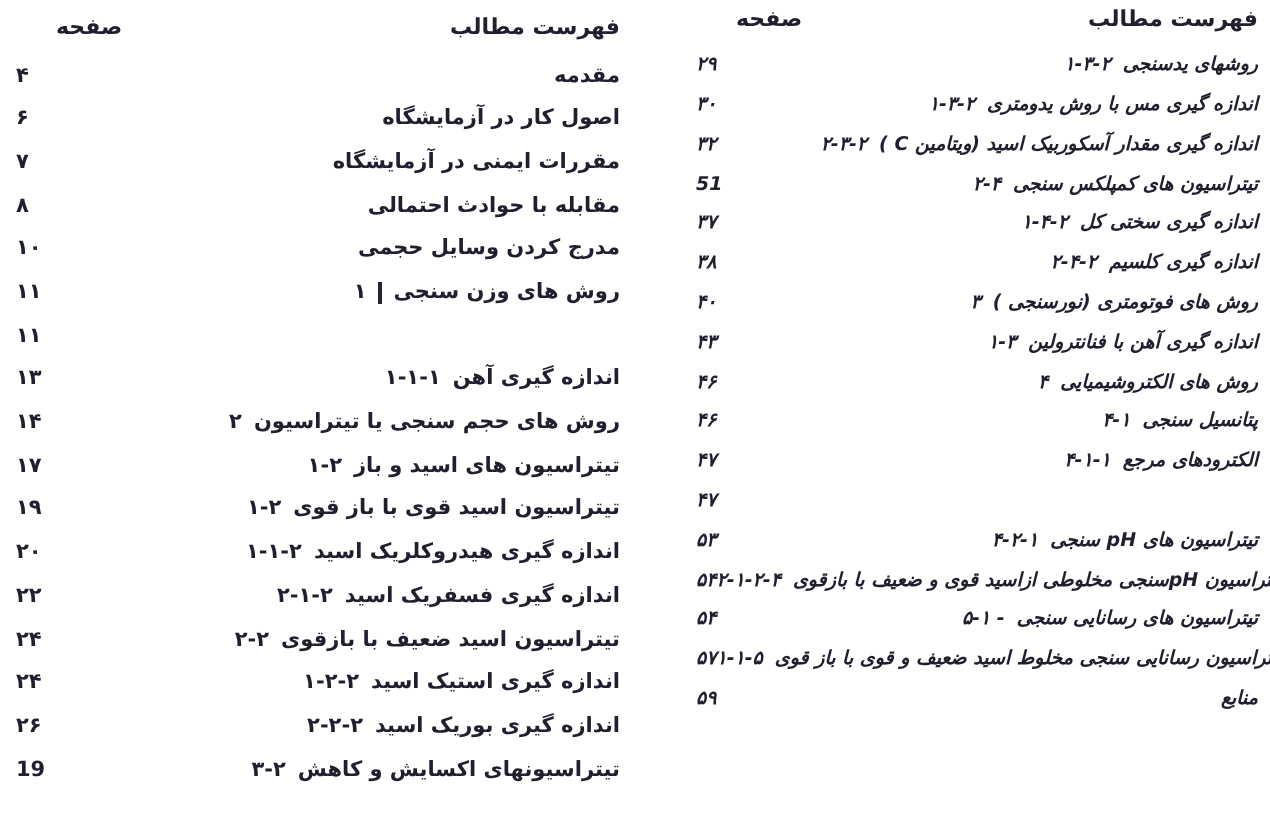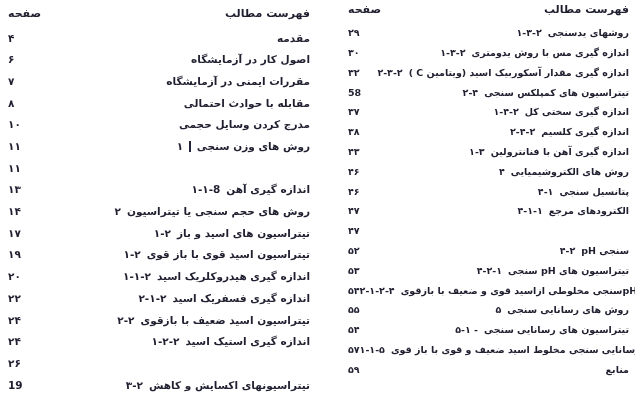--- a/index.html
+++ b/index.html
@@ -7,23 +7,23 @@
     width:635px;height:419px;overflow:hidden;position:relative;
     background:#ffffff;
     font-family:"DejaVu Sans",sans-serif;
     font-weight:bold;
     color:#1f1f30;
   }
   .col{position:absolute;}
   #col-left{left:8px;top:8px;width:302px;font-size:10.5px;}
   #col-right{left:348px;top:4px;width:281px;font-size:9.5px;}
   .row{display:flex;justify-content:space-between;align-items:center;line-height:1;}
-  .hdr{margin-bottom:8px;font-size:11px;}
+  .hdr{margin-bottom:8px;font-size:11px;margin-left:20px;}
   #col-left .rows .row{height:21.7px;}
-  #col-right .rows .row{height:19.8px;}
+  #col-right .rows .row{height:19.8px;font-style:italic;}
   .pg{direction:ltr;unicode-bidi:isolate;white-space:nowrap;}
   .entry{display:flex;align-items:center;direction:ltr;gap:6px;min-width:0;}
   .num{direction:ltr;unicode-bidi:isolate;white-space:nowrap;}
   .ttl{unicode-bidi:plaintext;white-space:nowrap;text-align:center;}
   .caret{display:inline-block;width:1.5px;height:11px;background:#23233a;}
 </style>
 </head>
 <body>
 
 <div class="col" id="col-left">
@@ -69,21 +69,21 @@
           <span class="caret"></span>
           <span class="ttl">روش های وزن سنجی</span>
         </span>
       </div>
       <div class="row">
         <span class="pg">۱۱</span>
       </div>
       <div class="row">
         <span class="pg">۱۳</span>
         <span class="entry">
-          <span class="num">۱-۱-8</span>
+          <span class="num">۱-۱-۱</span>
           <span class="ttl">اندازه گیری آهن</span>
         </span>
       </div>
       <div class="row">
         <span class="pg">۱۴</span>
         <span class="entry">
           <span class="num">۲</span>
           <span class="ttl">روش های حجم سنجی یا تیتراسیون</span>
         </span>
       </div>
@@ -124,20 +124,24 @@
       </div>
       <div class="row">
         <span class="pg">۲۴</span>
         <span class="entry">
           <span class="num">۱-۲-۲</span>
           <span class="ttl">اندازه گیری استیک اسید</span>
         </span>
       </div>
       <div class="row">
         <span class="pg">۲۶</span>
+        <span class="entry">
+          <span class="num">۲-۲-۲</span>
+          <span class="ttl">اندازه گیری بوریک اسید</span>
+        </span>
       </div>
       <div class="row">
         <span class="pg">19</span>
         <span class="entry">
           <span class="num">۳-۲</span>
           <span class="ttl">تیتراسیونهای اکسایش و کاهش</span>
         </span>
       </div>
     </div>
 </div>
@@ -163,41 +167,48 @@
         </span>
       </div>
       <div class="row">
         <span class="pg">۳۲</span>
         <span class="entry">
           <span class="num">۲-۳-۲</span>
           <span class="ttl">اندازه گیری مقدار آسکوربیک اسید (ویتامین C )</span>
         </span>
       </div>
       <div class="row">
-        <span class="pg">58</span>
+        <span class="pg">51</span>
         <span class="entry">
           <span class="num">۲-۴</span>
           <span class="ttl">تیتراسیون های کمپلکس سنجی</span>
         </span>
       </div>
       <div class="row">
         <span class="pg">۳۷</span>
         <span class="entry">
           <span class="num">۱-۴-۲</span>
           <span class="ttl">اندازه گیری سختی کل</span>
         </span>
       </div>
       <div class="row">
         <span class="pg">۳۸</span>
         <span class="entry">
           <span class="num">۲-۴-۲</span>
           <span class="ttl">اندازه گیری کلسیم</span>
         </span>
       </div>
       <div class="row">
+        <span class="pg">۴۰</span>
+        <span class="entry">
+          <span class="num">۳</span>
+          <span class="ttl">روش های فوتومتری (نورسنجی )</span>
+        </span>
+      </div>
+      <div class="row">
         <span class="pg">۴۳</span>
         <span class="entry">
           <span class="num">۱-۳</span>
           <span class="ttl">اندازه گیری آهن با فنانترولین</span>
         </span>
       </div>
       <div class="row">
         <span class="pg">۴۶</span>
         <span class="entry">
           <span class="num">۴</span>
@@ -215,45 +226,31 @@
         <span class="pg">۴۷</span>
         <span class="entry">
           <span class="num">۴-۱-۱</span>
           <span class="ttl">الکترودهای مرجع</span>
         </span>
       </div>
       <div class="row">
         <span class="pg">۴۷</span>
       </div>
       <div class="row">
-        <span class="pg">۵۲</span>
-        <span class="entry">
-          <span class="num">۴-۲</span>
-          <span class="ttl">pH سنجی</span>
-        </span>
-      </div>
-      <div class="row">
         <span class="pg">۵۳</span>
         <span class="entry">
           <span class="num">۴-۲-۱</span>
           <span class="ttl">تیتراسیون های pH سنجی</span>
         </span>
       </div>
       <div class="row">
         <span class="pg">۵۴</span>
         <span class="entry">
           <span class="num">۲-۱-۲-۴</span>
           <span class="ttl">تیتراسیون pHسنجی مخلوطی ازاسید قوی و ضعیف با بازقوی</span>
-        </span>
-      </div>
-      <div class="row">
-        <span class="pg">۵۵</span>
-        <span class="entry">
-          <span class="num">۵</span>
-          <span class="ttl">روش های رسانایی سنجی</span>
         </span>
       </div>
       <div class="row">
         <span class="pg">۵۴</span>
         <span class="entry">
           <span class="num">۵-۱ -</span>
           <span class="ttl">تیتراسیون های رسانایی سنجی</span>
         </span>
       </div>
       <div class="row">

